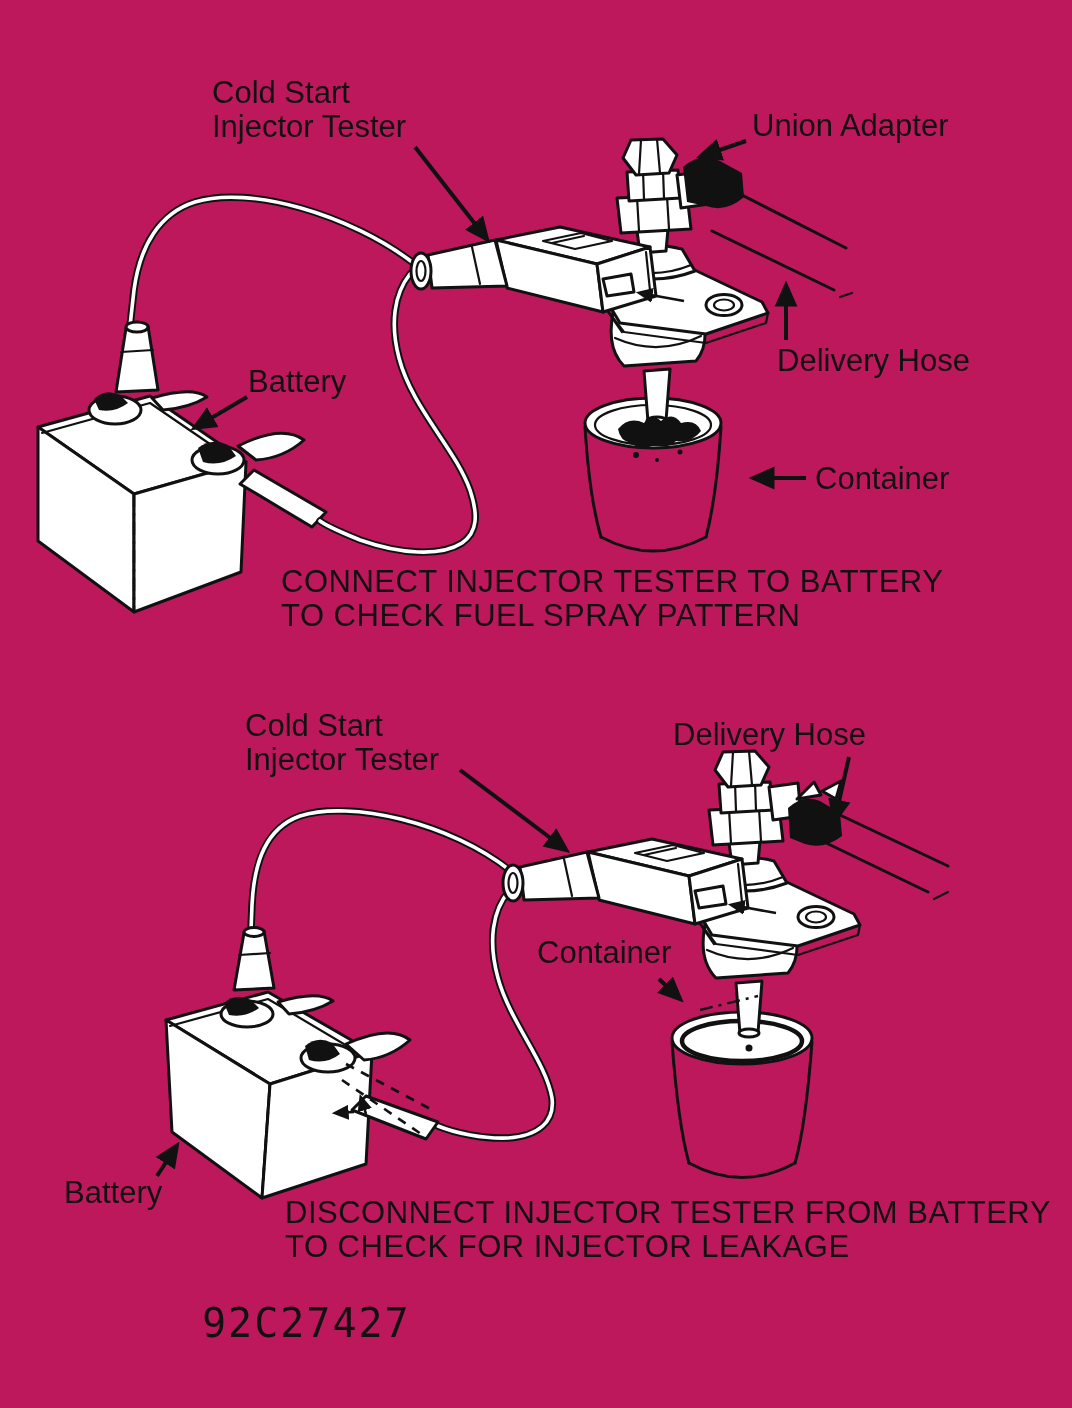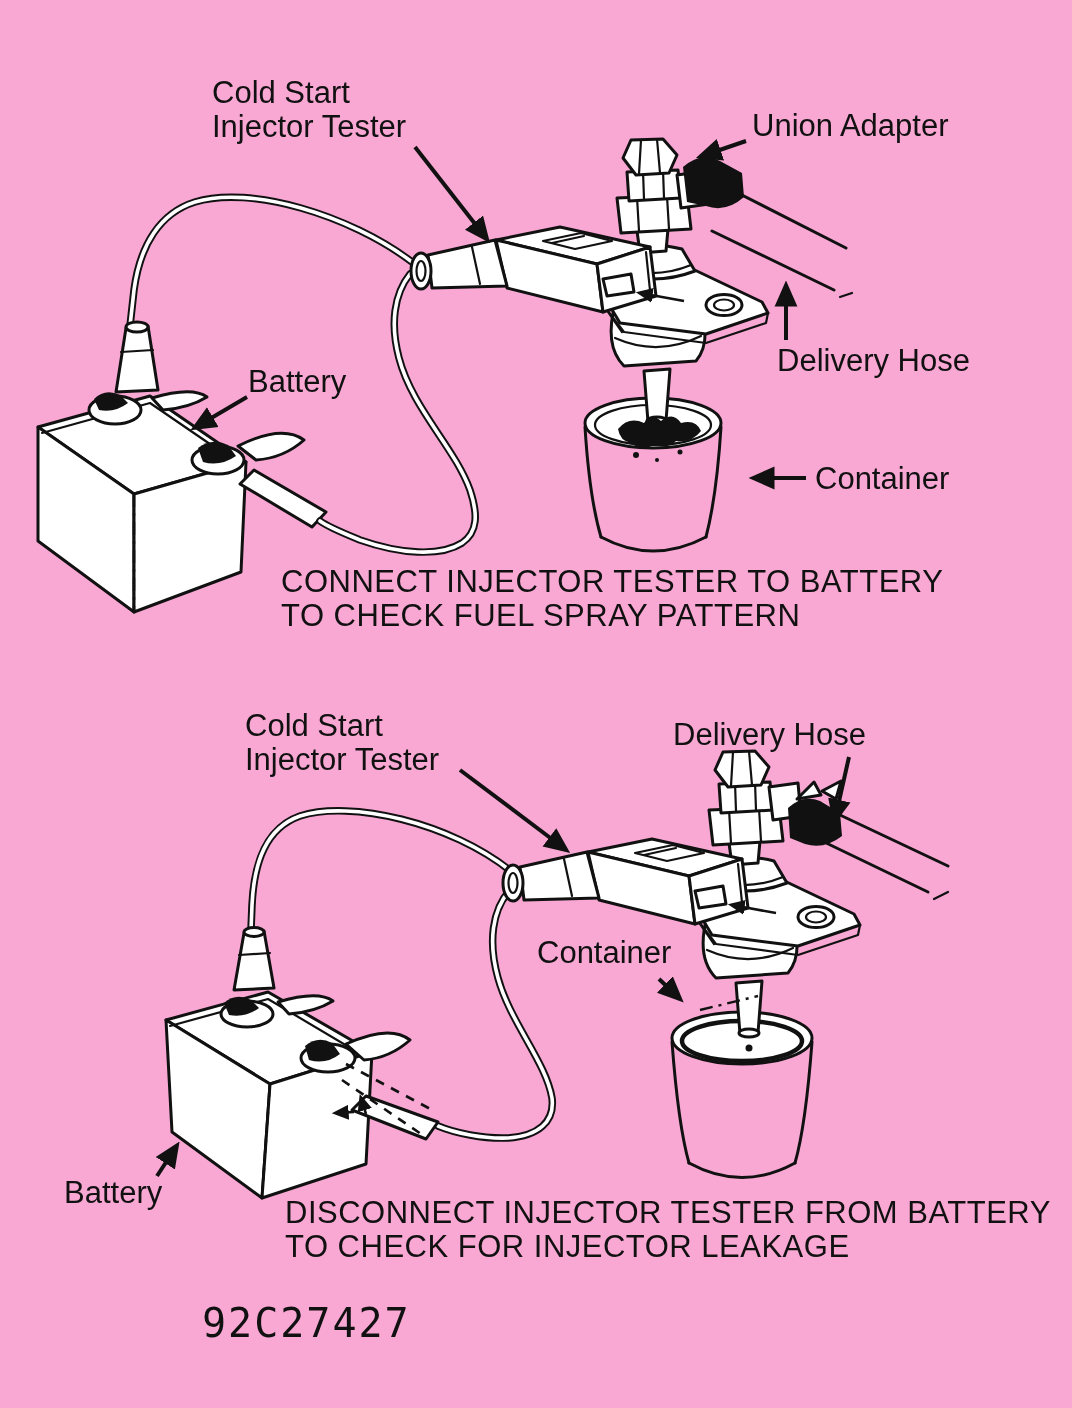--- a/index.html
+++ b/index.html
@@ -1,16 +1,16 @@
 <!DOCTYPE html>
 <html><head>
 <meta charset="utf-8">
 <style>
   html,body{margin:0;padding:0;background:#ffffff;}
-  .page{position:relative;width:1072px;height:1408px;background:#f9a8d4;overflow:hidden;text-align:center;}
+  .page{position:relative;width:1072px;height:1408px;background:#be185d;overflow:hidden;text-align:center;}
   svg{display:block;}
   .ink{stroke:#111;fill:none;stroke-width:3;stroke-linejoin:round;stroke-linecap:round;}
   .ink2{stroke:#111;fill:none;stroke-width:2.2;stroke-linejoin:round;stroke-linecap:round;}
   .fw{fill:#fff;stroke:#111;stroke-width:3;stroke-linejoin:round;stroke-linecap:round;}
   .solid{fill:#111;stroke:none;}
   .wo{stroke:#111;stroke-width:7.5;fill:none;stroke-linecap:round;}
   .wi{stroke:#fff;stroke-width:3.6;fill:none;stroke-linecap:round;}
   .arrow{stroke:#111;stroke-width:4;fill:none;stroke-linecap:butt;}
   .arrow-s{stroke:#111;stroke-width:2.6;fill:none;}
   .dash{stroke:#111;stroke-width:2.6;fill:none;stroke-dasharray:9 8;}

